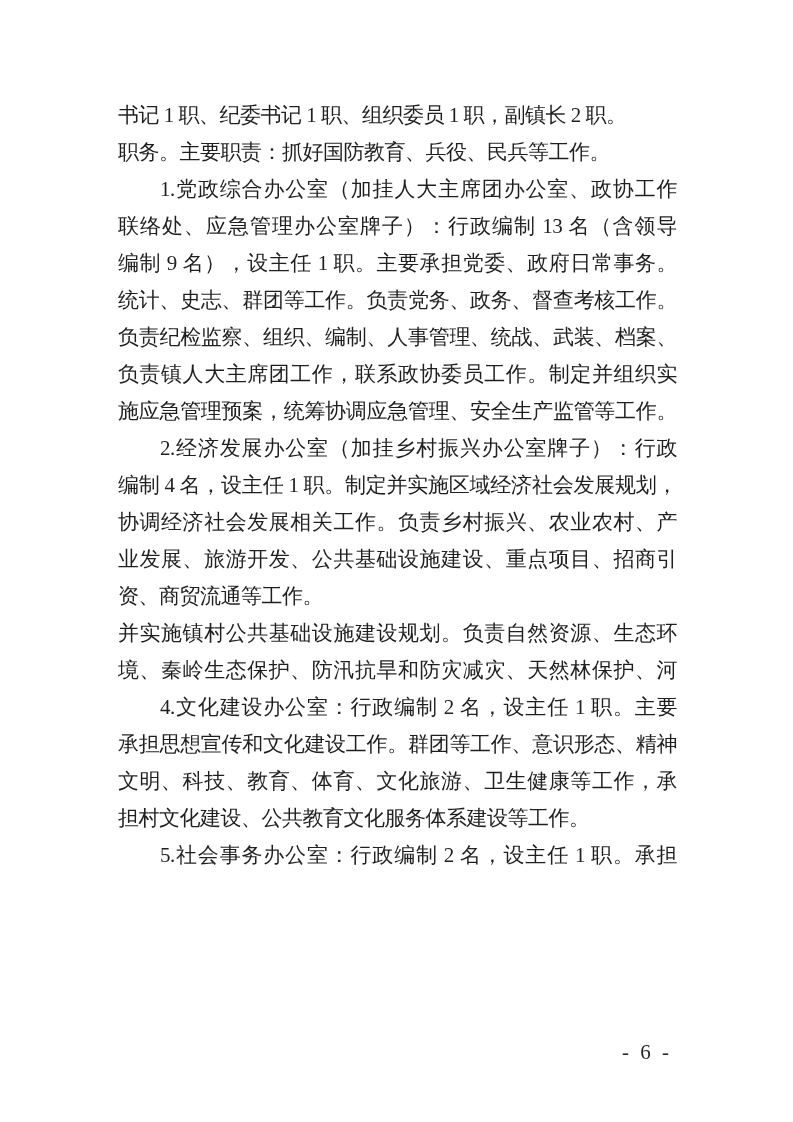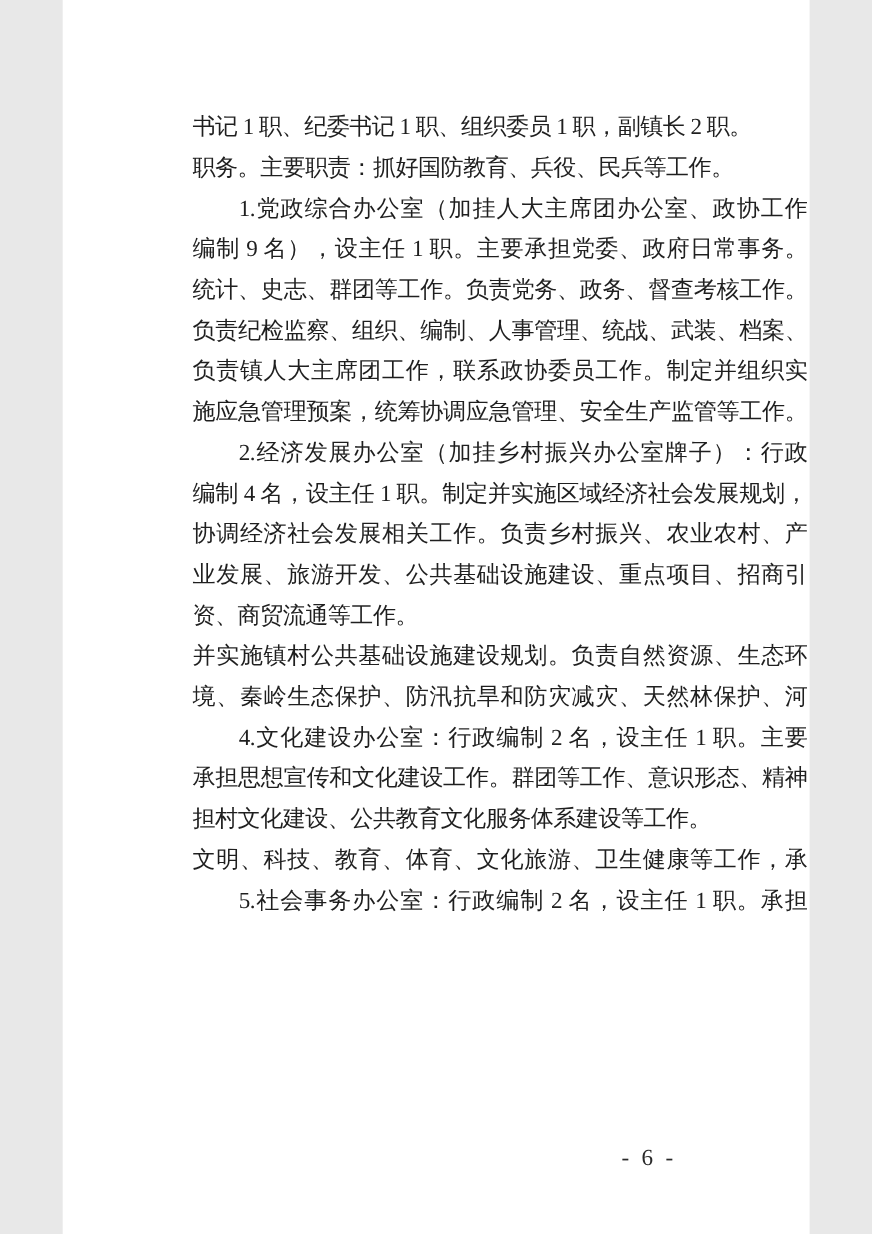--- a/index.html
+++ b/index.html
@@ -2,21 +2,21 @@
 <html><head>
 <meta charset="utf-8">
 <style>
   html, body {
     margin: 0;
     padding: 0;
     background: #e8e8e8;
   }
   .page {
     position: relative;
-    width: 679px;
+    width: 793px;
     height: 1122px;
     margin: 0 auto;
     background: #ffffff;
     font-family: "Liberation Serif", "DejaVu Serif", serif;
     color: #1f1f1f;
     overflow: hidden;
   }
   .doc-body {
     position: absolute;
     left: 118px;
@@ -49,32 +49,33 @@
   }
 </style>
 </head>
 <body>
 
 <div class="page">
   <div class="doc-body">
       <div class="text-line">书记 1 职、纪委书记 1 职、组织委员 1 职，副镇长 2 职。</div>
       <div class="text-line">职务。主要职责：抓好国防教育、兵役、民兵等工作。</div>
       <div class="text-line indent fill">1.党政综合办公室（加挂人大主席团办公室、政协工作</div>
+      <div class="text-line fill">联络处、应急管理办公室牌子）：行政编制 13 名（含领导</div>
       <div class="text-line fill">编制 9 名），设主任 1 职。主要承担党委、政府日常事务。</div>
       <div class="text-line fill">统计、史志、群团等工作。负责党务、政务、督查考核工作。</div>
       <div class="text-line fill">负责纪检监察、组织、编制、人事管理、统战、武装、档案、</div>
       <div class="text-line fill">负责镇人大主席团工作，联系政协委员工作。制定并组织实</div>
       <div class="text-line fill">施应急管理预案，统筹协调应急管理、安全生产监管等工作。</div>
       <div class="text-line indent fill">2.经济发展办公室（加挂乡村振兴办公室牌子）：行政</div>
       <div class="text-line fill">编制 4 名，设主任 1 职。制定并实施区域经济社会发展规划，</div>
       <div class="text-line fill">协调经济社会发展相关工作。负责乡村振兴、农业农村、产</div>
       <div class="text-line fill">业发展、旅游开发、公共基础设施建设、重点项目、招商引</div>
       <div class="text-line">资、商贸流通等工作。</div>
       <div class="text-line fill">并实施镇村公共基础设施建设规划。负责自然资源、生态环</div>
       <div class="text-line fill">境、秦岭生态保护、防汛抗旱和防灾减灾、天然林保护、河</div>
       <div class="text-line indent fill">4.文化建设办公室：行政编制 2 名，设主任 1 职。主要</div>
       <div class="text-line fill">承担思想宣传和文化建设工作。群团等工作、意识形态、精神</div>
+      <div class="text-line fill">文明、科技、教育、体育、文化旅游、卫生健康等工作，承</div>
       <div class="text-line">担村文化建设、公共教育文化服务体系建设等工作。</div>
-      <div class="text-line fill">文明、科技、教育、体育、文化旅游、卫生健康等工作，承</div>
       <div class="text-line indent fill">5.社会事务办公室：行政编制 2 名，设主任 1 职。承担</div>
     </div>
   <div class="page-number">- 6 -</div>
 </div>
 
 </body></html>

